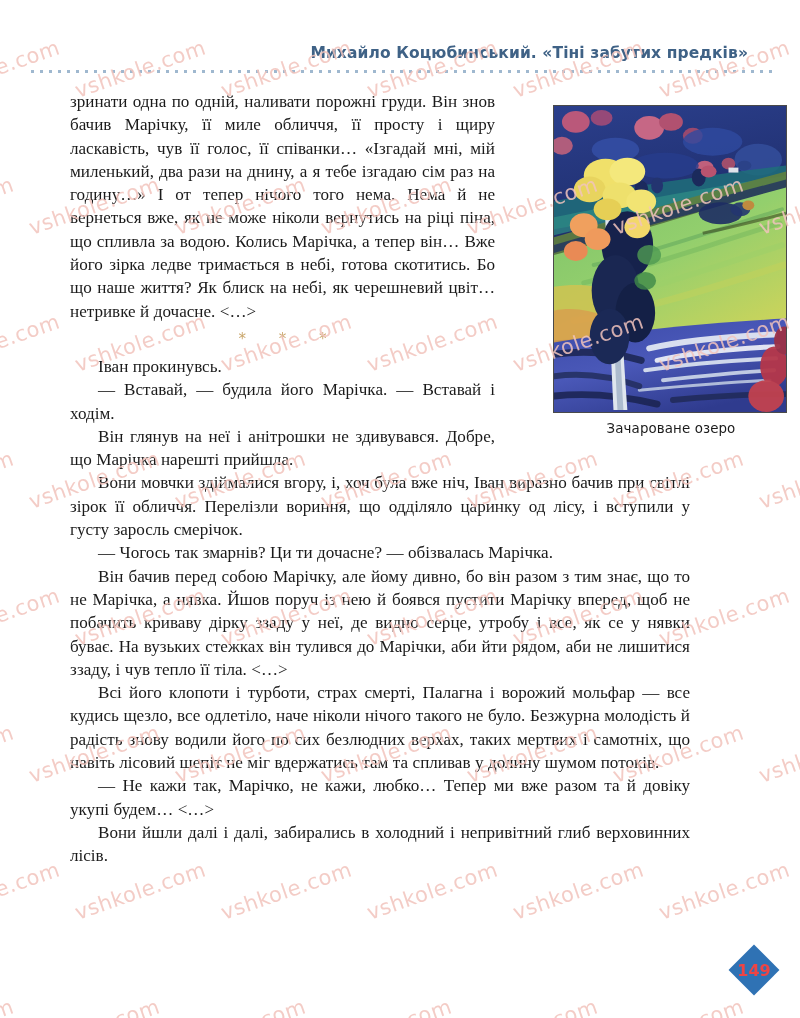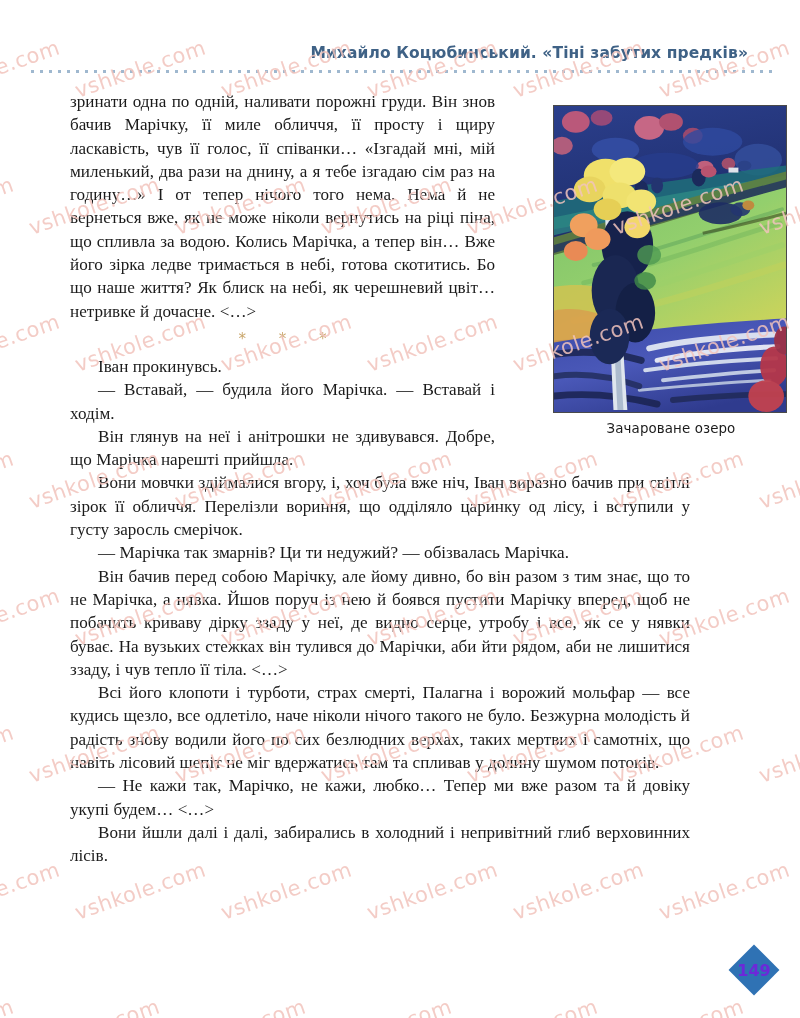--- a/index.html
+++ b/index.html
@@ -166,21 +166,21 @@
   }
   #page-number-text {
     position: absolute;
     inset: 0;
     display: flex;
     align-items: center;
     justify-content: center;
     font-family: "DejaVu Sans", "Liberation Sans", sans-serif;
     font-size: 16px;
     font-weight: bold;
-    color: #6d28d9;
+    color: #ef4444;
   }
 </style>
 </head>
 <body>
 
 <div id="page">
 
   <div id="header">
     <span id="header-title">Михайло Коцюбинський. «Тіні забутих предків»</span>
   </div>
@@ -323,21 +323,21 @@
     <div id="col-narrow">
       <p class="body noindent">зринати одна по одній, наливати порожні груди. Він знов бачив Марічку, її миле обличчя, її просту і щиру ласкавість, чув її голос, її співанки… «Ізгадай мні, мій миленький, два рази на днину, а я тебе ізгадаю сім раз на годину…» І от тепер нічого того нема. Нема й не вернеться вже, як не може ніколи вернутись на ріці піна, що спливла за водою. Колись Марічка, а тепер він… Вже його зірка ледве тримається в небі, готова скотитись. Бо що наше життя? Як блиск на небі, як черешневий цвіт… нетривке й дочасне. &lt;…&gt;</p>
       <div id="divider">* * *</div>
       <p class="body">Іван прокинувсь.</p>
       <p class="body">— Вставай, — будила його Марічка. — Вставай і ходім.</p>
       <p class="body">Він глянув на неї і анітрошки не здивувався. Добре, що Марічка нарешті прийшла.</p>
     </div>
 
     <div id="col-wide">
       <p class="body">Вони мовчки здіймалися вгору, і, хоч була вже ніч, Іван виразно бачив при світлі зірок її обличчя. Перелізли вориння, що одділяло царинку од лісу, і вступили у густу заросль смерічок.</p>
-      <p class="body">— Марічка так змарнів? Ци ти недужий? — обізвалась Марічка.</p>
+      <p class="body">— Чогось так змарнів? Ци ти дочасне? — обізвалась Марічка.</p>
       <p class="body">Він бачив перед собою Марічку, але йому дивно, бо він разом з тим знає, що то не Марічка, а нявка. Йшов поруч із нею й боявся пустити Марічку вперед, щоб не побачить криваву дірку ззаду у неї, де видно серце, утробу і все, як се у нявки буває. На вузьких стежках він тулився до Марічки, аби йти рядом, аби не лишитися ззаду, і чув тепло її тіла. &lt;…&gt;</p>
       <p class="body">Всі його клопоти і турботи, страх смерті, Палагна і ворожий мольфар — все кудись щезло, все одлетіло, наче ніколи нічого такого не було. Безжурна молодість й радість знову водили його по сих безлюдних верхах, таких мертвих і самотніх, що навіть лісовий шепіт не міг вдержатись там та спливав у долину шумом потоків.</p>
       <p class="body">— Не кажи так, Марічко, не кажи, любко… Тепер ми вже разом та й довіку укупі будем… &lt;…&gt;</p>
       <p class="body">Вони йшли далі і далі, забирались в холодний і непривітний глиб верховинних лісів.</p>
     </div>
 
   </div>
 
   <div id="page-number">
     <div id="page-number-diamond"></div>

